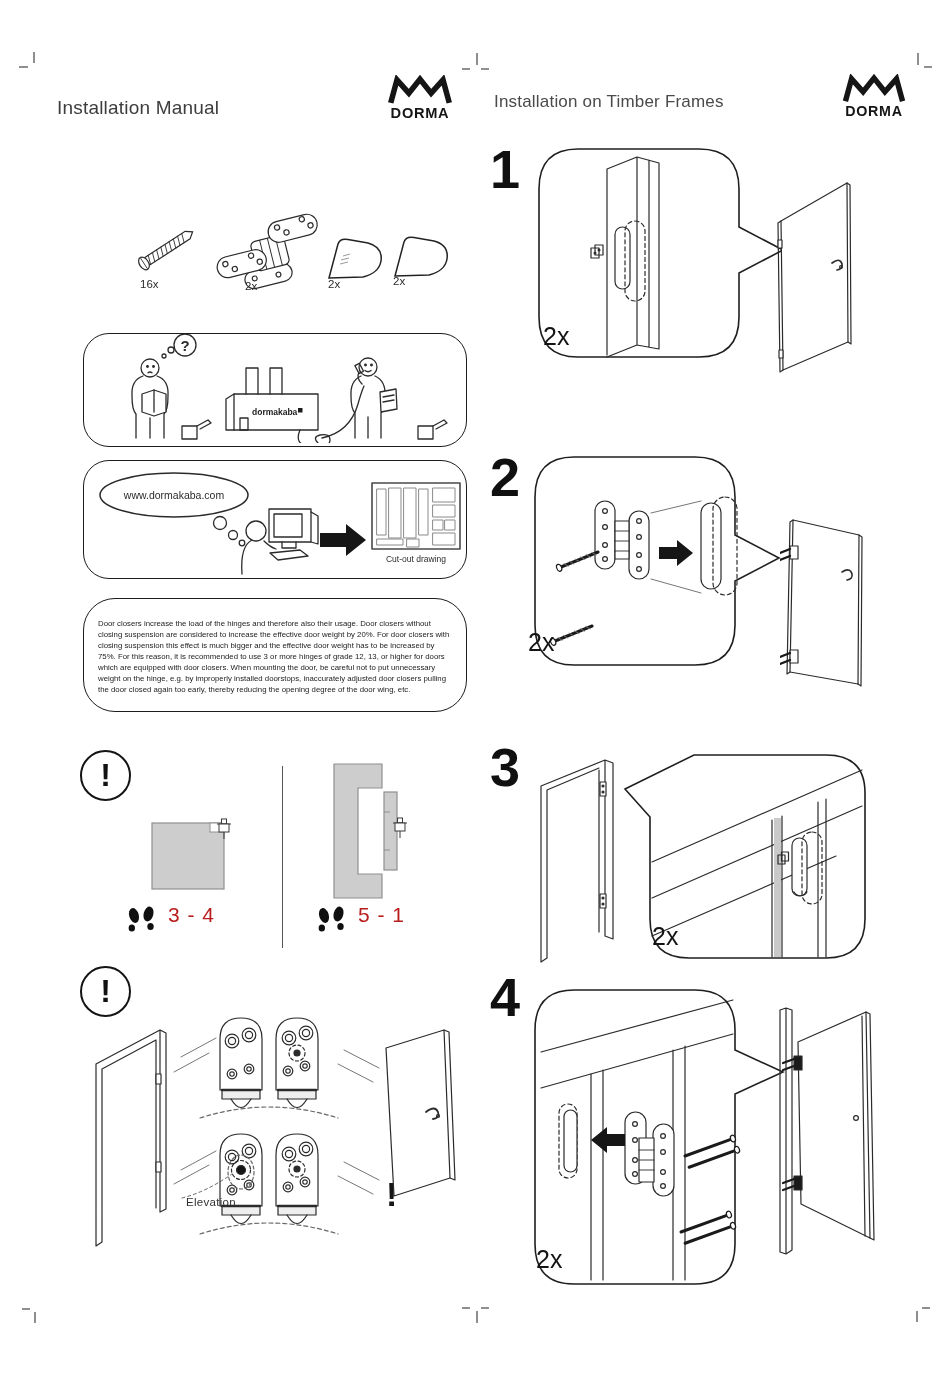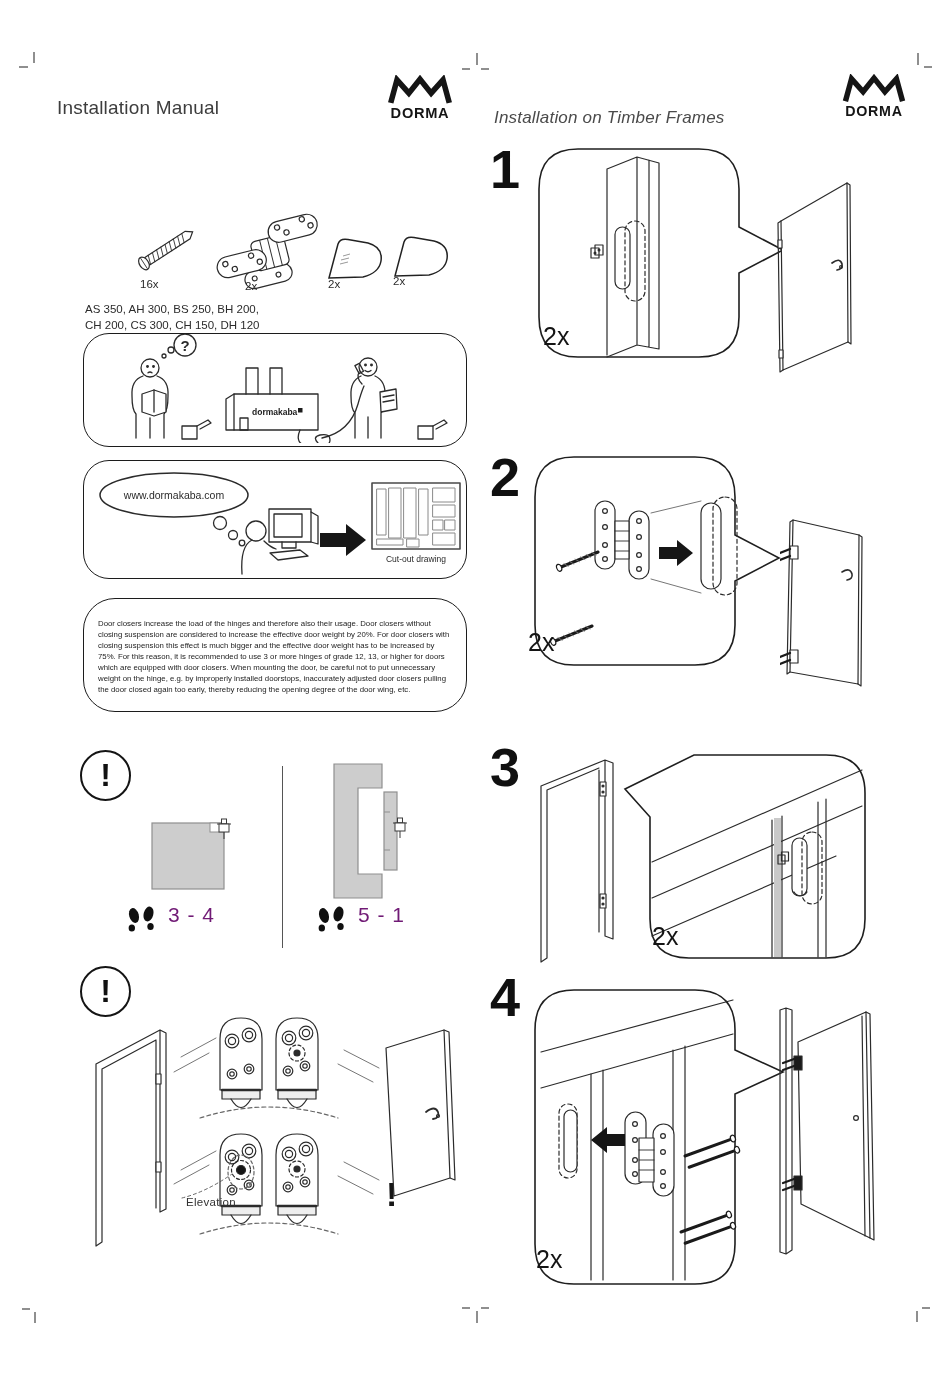--- a/index.html
+++ b/index.html
@@ -8,21 +8,21 @@
   .abs{position:absolute;}
   .crop{position:absolute;background:#8f8f8f;}
   .title{font-size:19px;line-height:1.38;color:#3d3d3d;letter-spacing:.2px;}
   .sec-title{font-size:17px;color:#4a4a4a;letter-spacing:.2px;}
   .models{font-size:11.5px;line-height:1.4;color:#2b2b2b;}
   .part-label{font-size:11.5px;color:#2b2b2b;text-align:left;}
   .rbox{position:absolute;border:1.7px solid #1c1c1c;border-radius:26px;background:#fff;}
   .notice{font-size:7.8px;line-height:1.42;color:#1c1c1c;padding:19px 16px 0 14px;}
   .warncircle{position:absolute;width:47px;height:47px;border:2.4px solid #141414;border-radius:50%;
               display:flex;align-items:center;justify-content:center;font-weight:700;font-size:32px;color:#111;background:#fff;}
-  .range{font-size:21px;color:#701a75;letter-spacing:1px;}
+  .range{font-size:21px;color:#b91c1c;letter-spacing:1px;}
   .elev{font-size:11.5px;color:#333;letter-spacing:.3px;}
   .stepnum{font-size:54px;font-weight:700;color:#101010;line-height:1;}
   .qty{font-size:25px;color:#141414;}
   svg text{font-family:"Liberation Sans",sans-serif;}
 </style>
 </head>
 <body>
 
 <div class="page">
 
@@ -121,24 +121,20 @@
   </div>
   <div class="abs part-label" style="left:328px;top:278px;width:56px;">2x</div>
 
   <div class="abs" style="left:392px;top:234px;">
     <svg width="60" height="46" viewBox="0 0 60 46">
       <path d="M3,42 L12,8 Q14,2 22,3.5 L42,7 Q57,11 55,25 Q53,37 37,41 Z" fill="#fff" stroke="#222" stroke-width="1.5"></path>
     </svg>
   </div>
   <div class="abs part-label" style="left:393px;top:275px;width:56px;">2x</div>
 
-  <div class="abs models" style="left:85px;top:301px;">
-    <div>AS 350, AH 300, BS 250, BH 200,</div>
-    <div>CH 200, CS 300, CH 150, DH 120</div>
-  </div>
 
   <div class="rbox" style="left:83px;top:333px;width:382px;height:112px;">
     <svg width="380" height="109" viewBox="0 0 380 109">
       <g fill="none" stroke="#2b2b2b" stroke-width="1.3" stroke-linecap="round" stroke-linejoin="round">
         <circle cx="66" cy="34" r="9"></circle>
         <circle cx="63.5" cy="32.5" r=".8" fill="#2b2b2b"></circle>
           <circle cx="69.5" cy="32.5" r=".8" fill="#2b2b2b"></circle>
         <path d="M64,38.8 q2,-1.6 4,0"></path>
         <path d="M59,42 q-12,4 -11,20 q0,14 4,18 v24 M73,42 q12,4 11,20 q0,14 -4,18 v24 M66,84 v20"></path>
         <path d="M58,60 l12,-4 12,4 v18 l-12,4 -12,-4 z" fill="#fff"></path>
@@ -327,21 +323,21 @@
           <path d="M0,18 L58,0 L64,148 L8,166 Z" fill="#fff"></path>
           <path d="M58,0 L63,2 L69,150 L64,148"></path>
           <path d="M40,82 q9,-7 12,0 q2,6 -5,7" stroke-width="1.8"></path>
             <circle cx="52" cy="86" r="1.5"></circle>
         </g>
       </g>
     </svg>
   </div>
   <div class="abs elev" style="left:174px;top:1196px;padding-left:12px;">Elevation</div>
 
-  <div class="abs sec-title" style="left:494px;top:108px;font-style:italic;">Installation on Timber Frames</div>
+  <div class="abs sec-title" style="left:494px;top:92px;">Installation on Timber Frames</div>
 
   <div class="abs" style="left:840px;top:74px;">
     <svg width="68" height="45" viewBox="0 0 100 66">
       <path d="M8,40 L17,7 L34,26 L50,6 L66,26 L83,7 L92,40" fill="none" stroke="#151515" stroke-width="8" stroke-linejoin="miter"></path>
       <text x="50" y="62" text-anchor="middle" font-size="21" font-weight="700" letter-spacing="1" fill="#151515">DORMA</text>
     </svg>
   </div>
 
   <div class="abs stepnum" style="left:490px;top:142px;">1</div>
   <div class="abs" style="left:537px;top:147px;">

